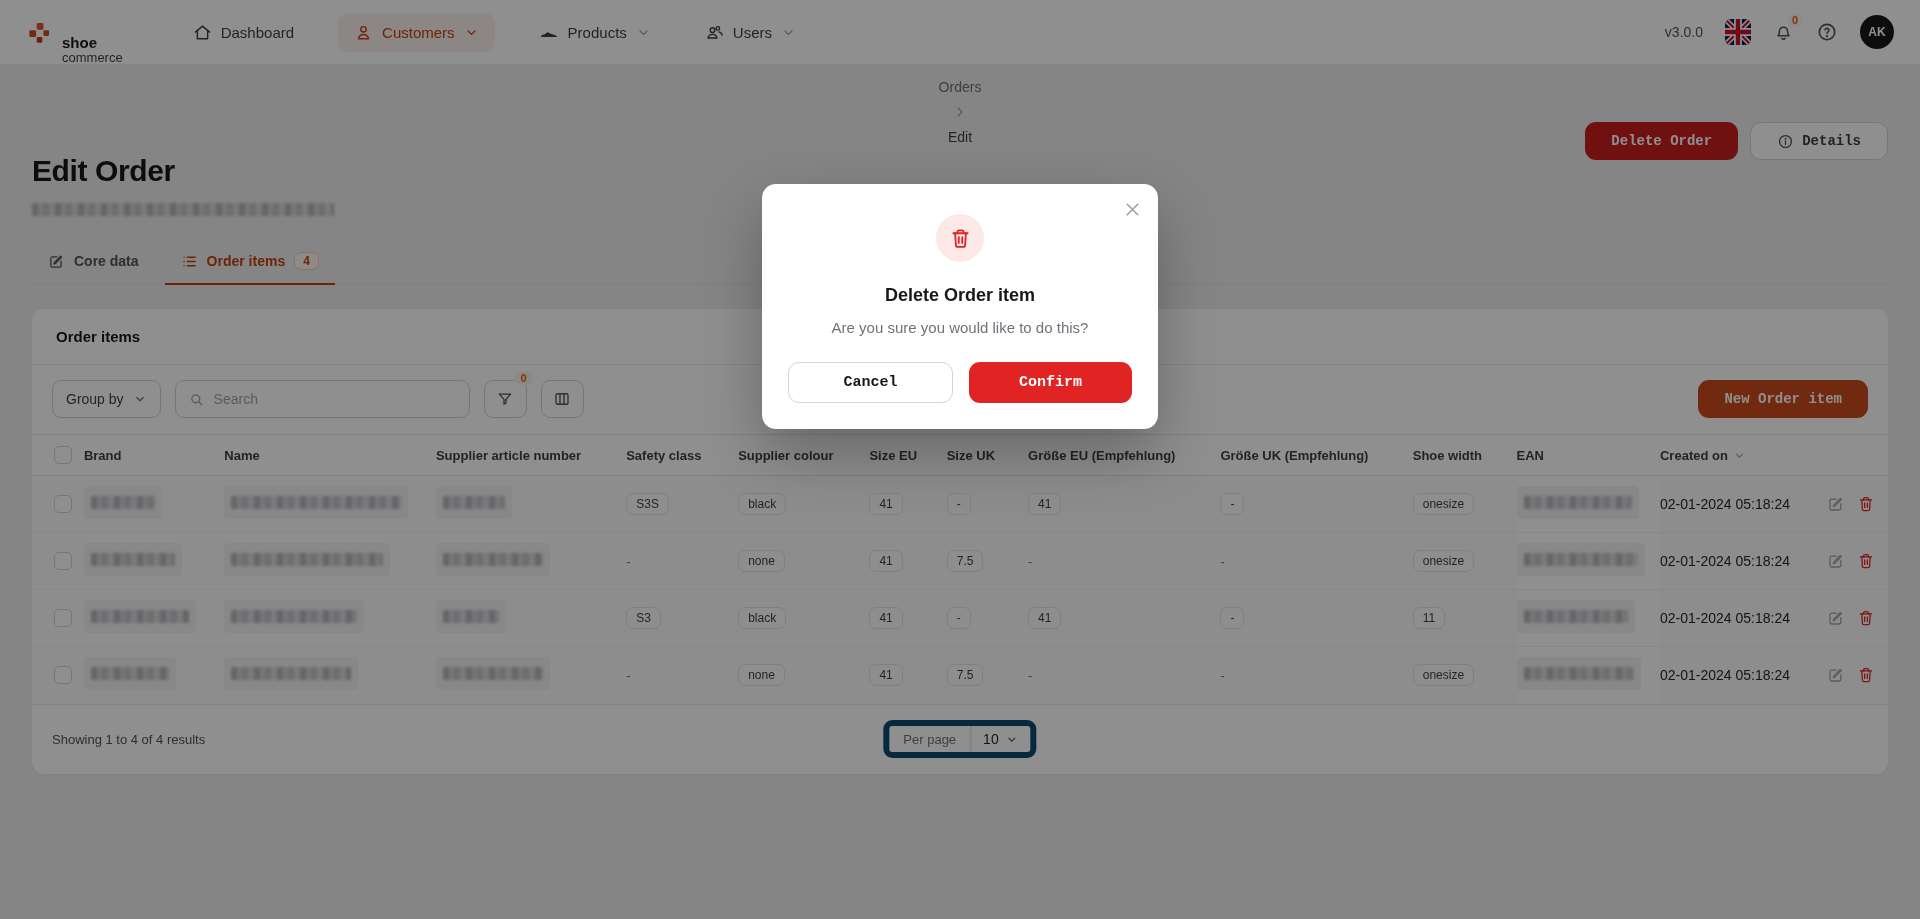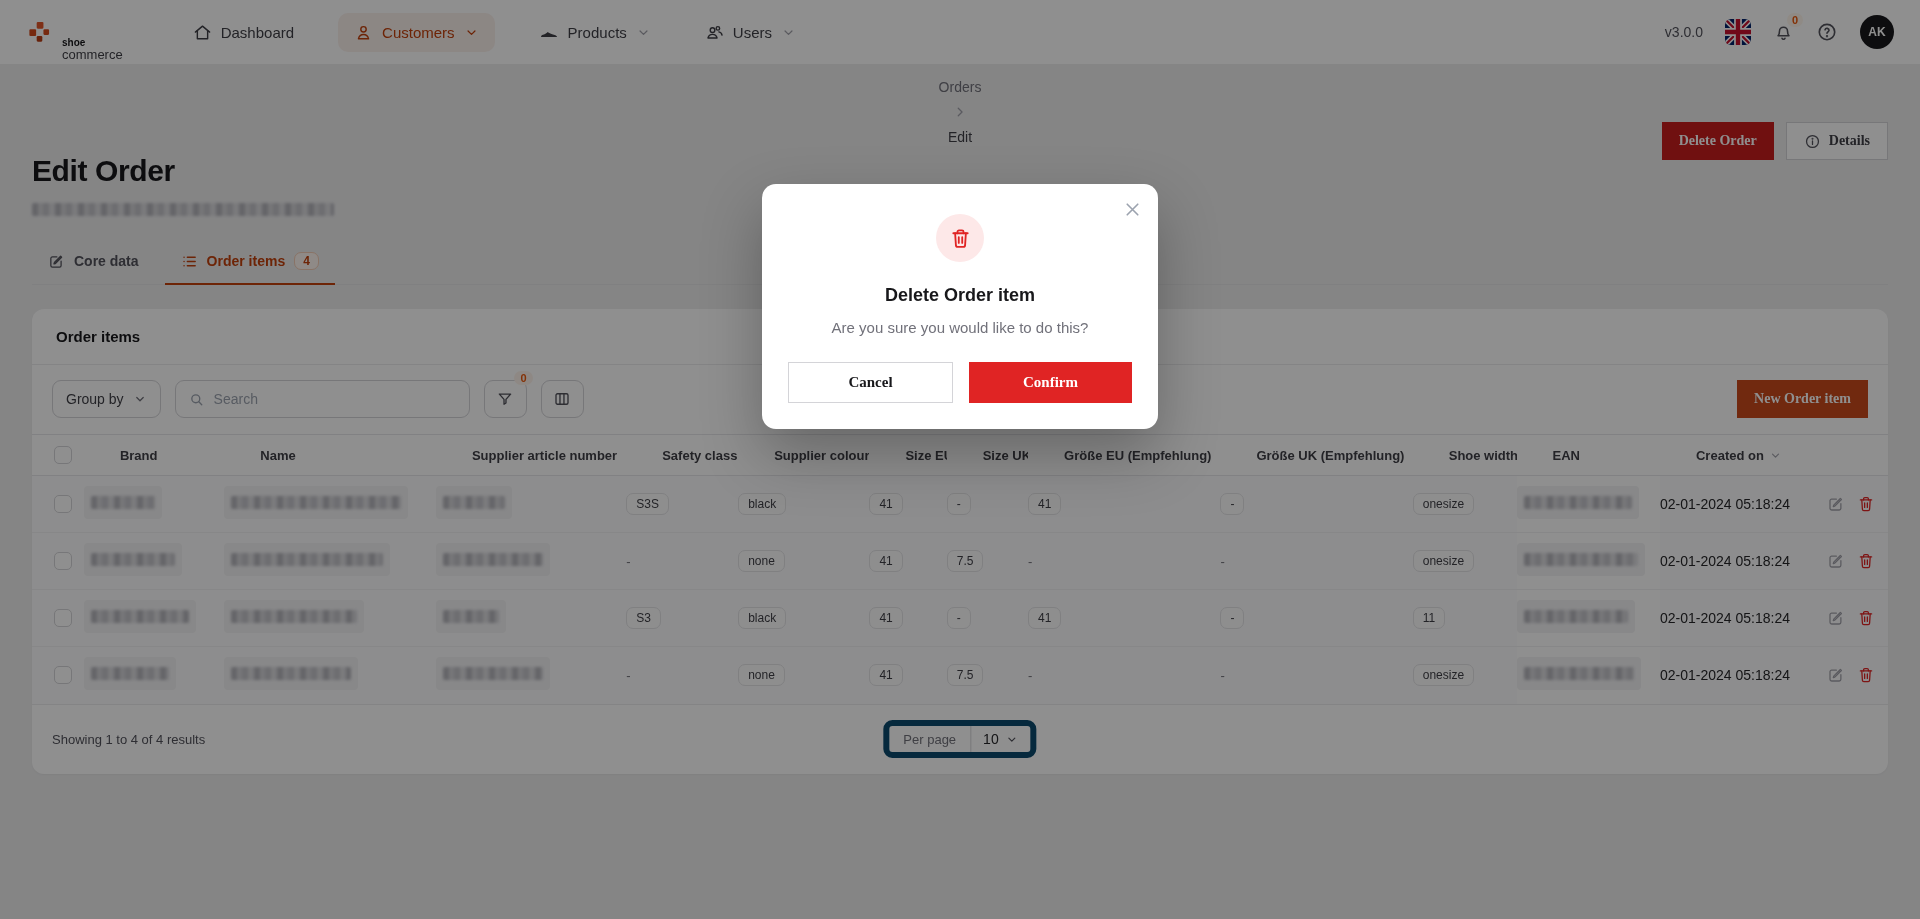--- a/index.html
+++ b/index.html
@@ -7,21 +7,21 @@
   body {
     font-family:"Liberation Sans", sans-serif;
     background:#ededee; color:#3f3f46; position:relative;
   }
   svg { display:block; }
 
   
   .topnav { height:64px; background:#fff; display:flex; align-items:center; padding:0 26px; }
   .logo { display:flex; align-items:center; gap:9px; margin-right:60px; }
   .logo-text { line-height:1.05; }
-  .logo-line1 { font-size:10px; font-weight:700; color:#18181b;margin-top:36px; }
+  .logo-line1 { font-size:15px; font-weight:700; color:#18181b;margin-top:36px; }
   .logo-line2 { font-size:13px; color:#3f3f46; }
   .nav-items { display:flex; align-items:center; gap:34px; }
   .nav-item { display:flex; align-items:center; gap:9px; font-size:15px; color:#3f3f46; padding:10px 10px; border-radius:10px; cursor:pointer; }
   .nav-item .chev { color:#a1a1aa; }
   .nav-item.active { color:#c2410c; background:rgba(194,65,12,.08); padding:10px 16px; }
   .nav-item.active .chev { color:#c2410c; }
   .nav-right { margin-left:auto; display:flex; align-items:center; gap:22px; }
   .version { font-size:14px; color:#52525b; }
   .flag { width:26px; height:26px; border-radius:6px; overflow:hidden; }
   .bell-wrap { position:relative; color:#52525b; }
@@ -31,21 +31,21 @@
 
   
   .content { padding:0 32px; position:relative; }
   .breadcrumb { display:flex; align-items:center; gap:10px; margin-top:15px; font-size:14px;flex-direction:column; }
   .crumb { color:#71717a; cursor:pointer; }
   .crumb.current { color:#3f3f46; cursor:default; }
   .crumb-sep { color:#a1a1aa; }
   .page-title { margin-top:9px; font-size:30px; font-weight:700; color:#18181b; letter-spacing:-.4px; }
   .subtitle-redacted { margin-top:15px; width:302px; height:17px; }
   .head-actions { position:absolute; right:32px; top:43px; display:flex; gap:12px; }
-  .btn { height:38px; border:none; border-radius:0; font-family:Liberation Serif, serif; font-size:14px; font-weight:600; display:inline-flex; align-items:center; gap:8px; padding:0 17px; cursor:pointer; }
+  .btn { height:38px; border:none; border-radius:11px; font-family:Liberation Mono, monospace; font-size:14px; font-weight:600; display:inline-flex; align-items:center; gap:8px; padding:0 26px; cursor:pointer; }
   .btn-danger { background:#c81e1e; color:#fff; }
   .btn-outline { background:#fff; border:1px solid #d4d4d8; color:#3f3f46; }
   .btn-outline .i { color:#52525b; }
 
   
   .tabs { margin-top:24px; display:flex; gap:10px; border-bottom:1px solid #e4e4e7; }
   .tab { display:flex; align-items:center; gap:9px; font-size:14px; font-weight:600; color:#52525b; padding:12px 16px 13px; border-bottom:2px solid transparent; margin-bottom:-1px; cursor:pointer; }
   .tab.active { color:#c2410c; border-bottom-color:#c2410c; }
   .tab-count { border:1px solid #f4cdb6; background:#fff6f0; color:#c2410c; font-size:12px; font-weight:700; padding:1px 8px; border-radius:7px; }
 
@@ -65,21 +65,21 @@
   .search-box input { border:none; outline:none; flex:1; font-family:inherit; font-size:14px; color:#3f3f46; background:transparent; }
   .search-box input::placeholder { color:#9ca3af; }
   .icon-btn { width:43px; height:38px; border:1px solid #d4d4d8; background:#fff; border-radius:9px; display:flex; align-items:center; justify-content:center; color:#52525b; position:relative; cursor:pointer; }
   .filter-badge { position:absolute; top:-10px; right:-7px; background:#fef3ec; color:#ea580c; font-size:11px; font-weight:700; padding:1px 6px; border-radius:9px; }
   .new-btn { margin-left:auto; background:#c9491b; color:#fff; }
 
   
   table { width:100%; border-collapse:collapse; table-layout:fixed; }
   thead th { font-size:13px; font-weight:700; color:#3f3f46; text-align:left; padding:11px 8px 11px 0; border-top:1px solid #e7e7ea; border-bottom:1px solid #e7e7ea; white-space:nowrap; overflow:hidden; }
   th.col-cb, td.col-cb { padding-left:22px; }
-  .th-inner { display:flex; align-items:center; gap:5px;margin-left:36px; }
+  .th-inner { display:flex; align-items:center; gap:5px; }
   .sort-ic { color:#a1a1aa; }
   tbody td { height:57px; padding-right:8px; background:#fcfcfd; }
   tbody tr + tr td { border-top:1px solid #f0f0f2; }
   tbody td.col-ean { background:#ffffff; }
   .checkbox { width:18px; height:18px; border:1.5px solid #d4d4d8; border-radius:5px; background:#fff; cursor:pointer; }
   .badge { display:inline-block; border:1px solid #e4e4e7; background:#fdfdfd; border-radius:7px; padding:3px 9px; font-size:12px; color:#3f3f46; }
   .cell-text { font-size:13px; color:#71717a; }
   .cell-date { font-size:14px; color:#27272a; white-space:nowrap; }
   .red-wrap { display:inline-block; background:#f2f2f4; border-radius:4px; padding:10px 7px; }
   .red-bar { height:13px; border-radius:2px;

